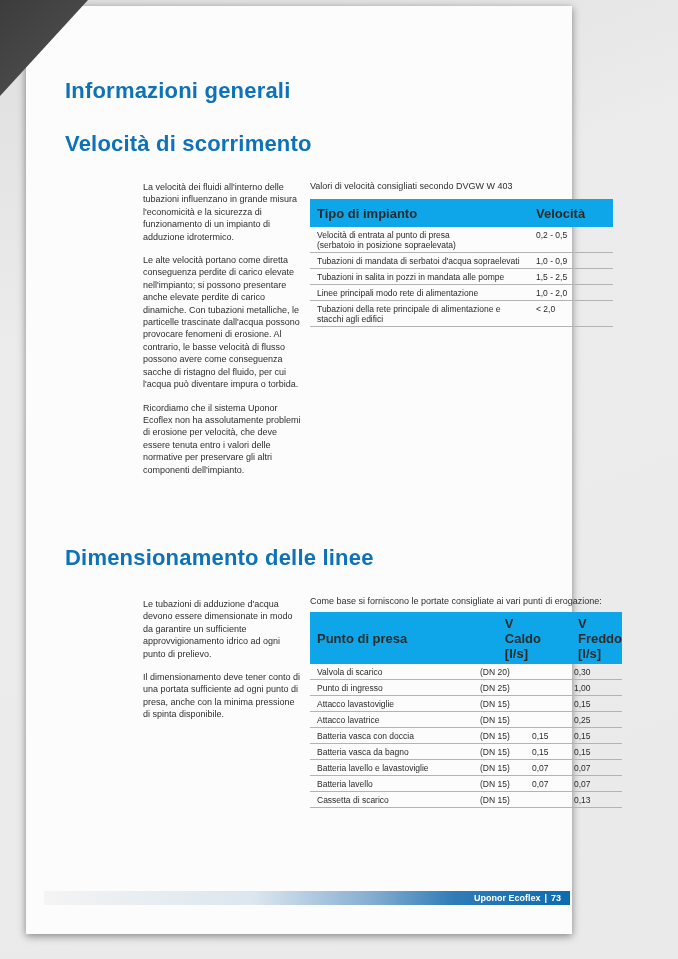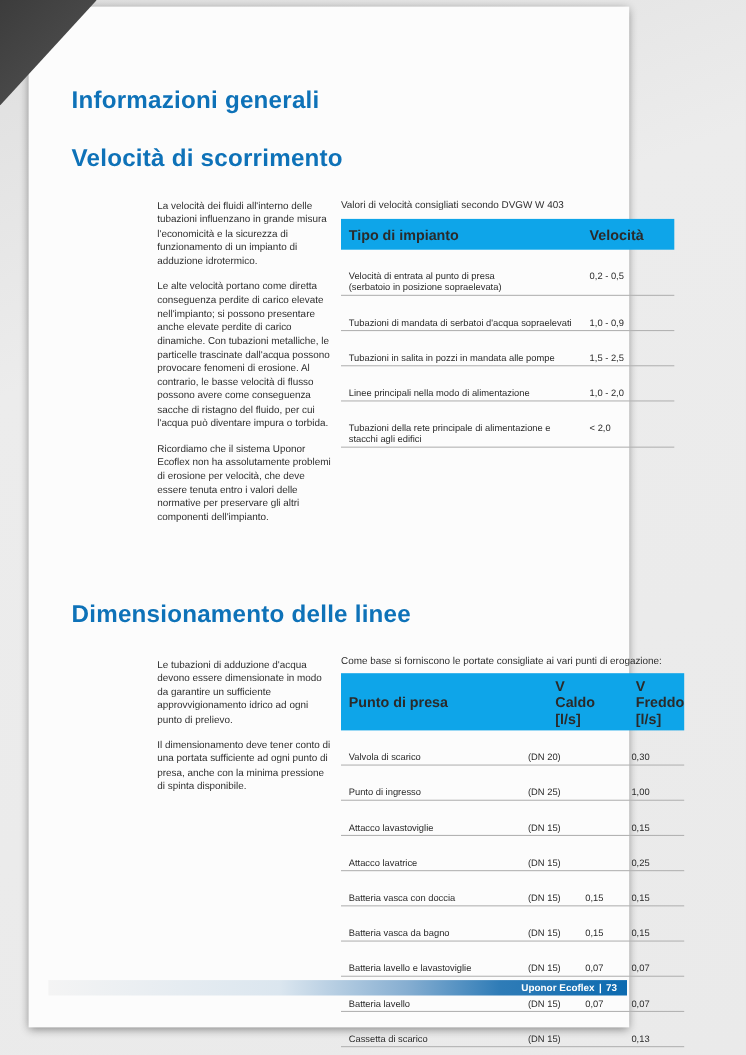--- a/index.html
+++ b/index.html
@@ -44,21 +44,21 @@
   #table-portate  { top:606px; width:312px; }
 
   .thead {
     display:flex; background:#0ea5e9; font-weight:bold; font-size:13px;
     align-items:center;
   }
   #table-velocita .thead { padding:7px 0 6px 0; }
   #table-portate  .thead { padding:4px 0 3px 0;gap:37px; }
 
   .trow {
-    display:flex; border-bottom:1px solid #b3b3b3; padding:19px 0 2px 0;
+    display:flex; border-bottom:1px solid #b3b3b3; padding:3px 0 2px 0;
     font-size:8.5px; align-items:flex-start;
   }
   .trow:first-of-type { margin-top:2px; }
 
   .pre { white-space:pre-line; }
 
   
   .t1-c1 { width:222px; padding:0 8px 0 7px; box-sizing:border-box; }
   .t1-c2 { width:81px;  padding:0 4px; box-sizing:border-box; }
 
@@ -110,21 +110,21 @@
       </div>
       <div class="trow">
         <div class="t1-c1">Tubazioni di mandata di serbatoi d'acqua sopraelevati</div>
         <div class="t1-c2">1,0 - 0,9</div>
       </div>
       <div class="trow">
         <div class="t1-c1">Tubazioni in salita in pozzi in mandata alle pompe</div>
         <div class="t1-c2">1,5 - 2,5</div>
       </div>
       <div class="trow">
-        <div class="t1-c1">Linee principali nella modo di alimentazione</div>
+        <div class="t1-c1">Linee principali modo rete di alimentazione</div>
         <div class="t1-c2">1,0 - 2,0</div>
       </div>
       <div class="trow">
         <div class="t1-c1">Tubazioni della rete principale di alimentazione e stacchi agli edifici</div>
         <div class="t1-c2">&lt; 2,0</div>
       </div>
     </div>
 
     <h1 class="heading" id="h-dimension">Dimensionamento delle linee</h1>
 

